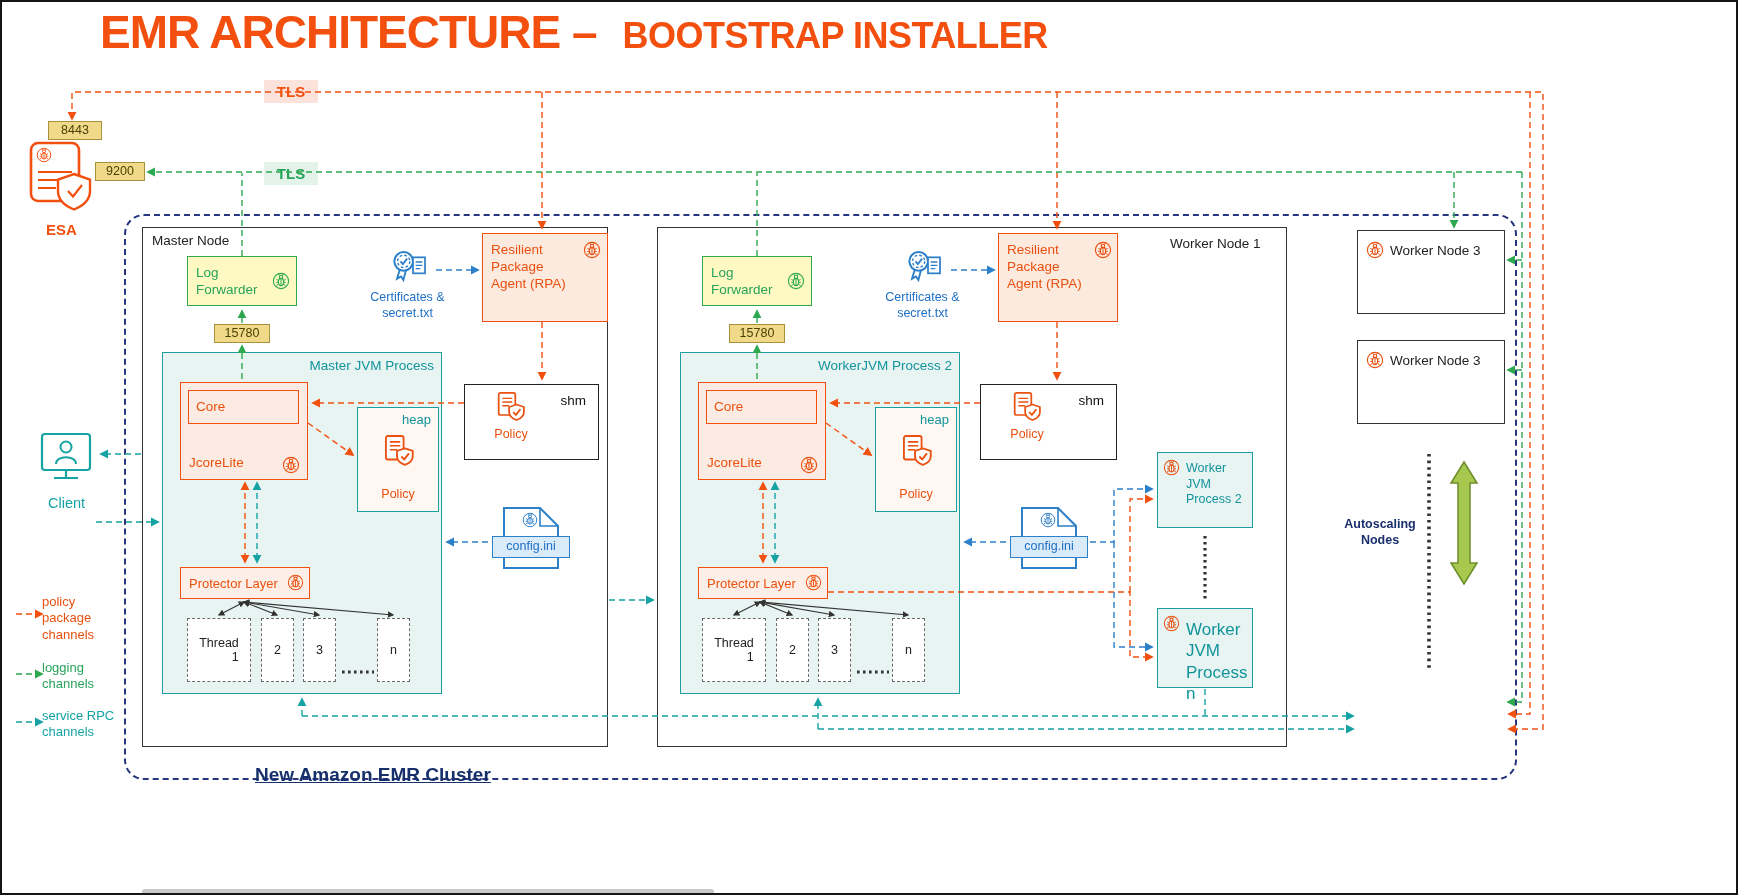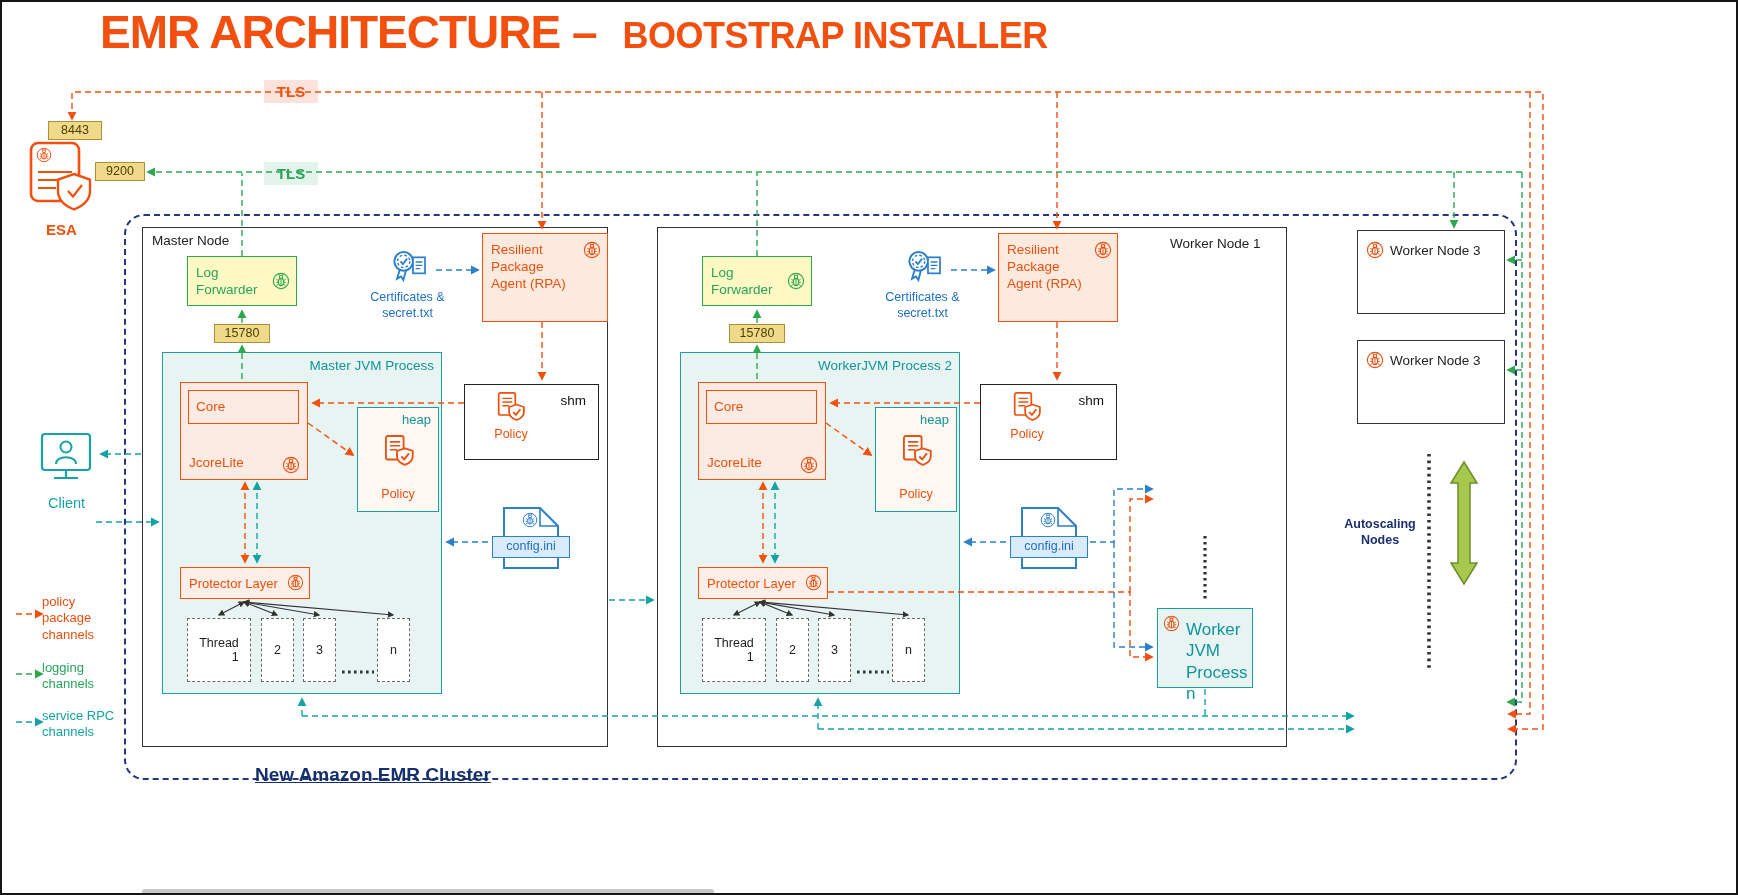--- a/index.html
+++ b/index.html
@@ -247,20 +247,26 @@
         <use href="#sym-bug"></use>
       </svg>
   </div>
 
   <div class="thread pre" style="left:700px;top:616px;width:64px;height:64px">Thread
 1</div>
   <div class="thread" style="left:774px;top:616px;width:33px;height:64px">2</div>
   <div class="thread" style="left:816px;top:616px;width:33px;height:64px">3</div>
   <div class="thread" style="left:890px;top:616px;width:33px;height:64px">n</div>
 
+  <div class="box tealp" style="left:1155px;top:450px;width:96px;height:76px">
+    <svg class="bug bug-o" style="left:5px;top:6px" width="17" height="17" viewBox="0 0 18 18">
+        <use href="#sym-bug"></use>
+      </svg>
+    <div class="lbl tealtxt" style="left:28px;top:8px;width:62px;font-size:12.5px">Worker JVM Process 2</div>
+  </div>
   <div class="box tealp" style="left:1155px;top:606px;width:96px;height:80px">
     <svg class="bug bug-o" style="left:5px;top:6px" width="17" height="17" viewBox="0 0 18 18">
         <use href="#sym-bug"></use>
       </svg>
     <div class="lbl tealtxt" style="left:28px;top:10px;width:62px;font-size:17px">Worker JVM Process n</div>
   </div>
 
   <div class="box node" style="left:1355px;top:228px;width:148px;height:84px">
     <svg class="bug bug-o" style="left:8px;top:10px" width="18" height="18" viewBox="0 0 18 18">
         <use href="#sym-bug"></use>

